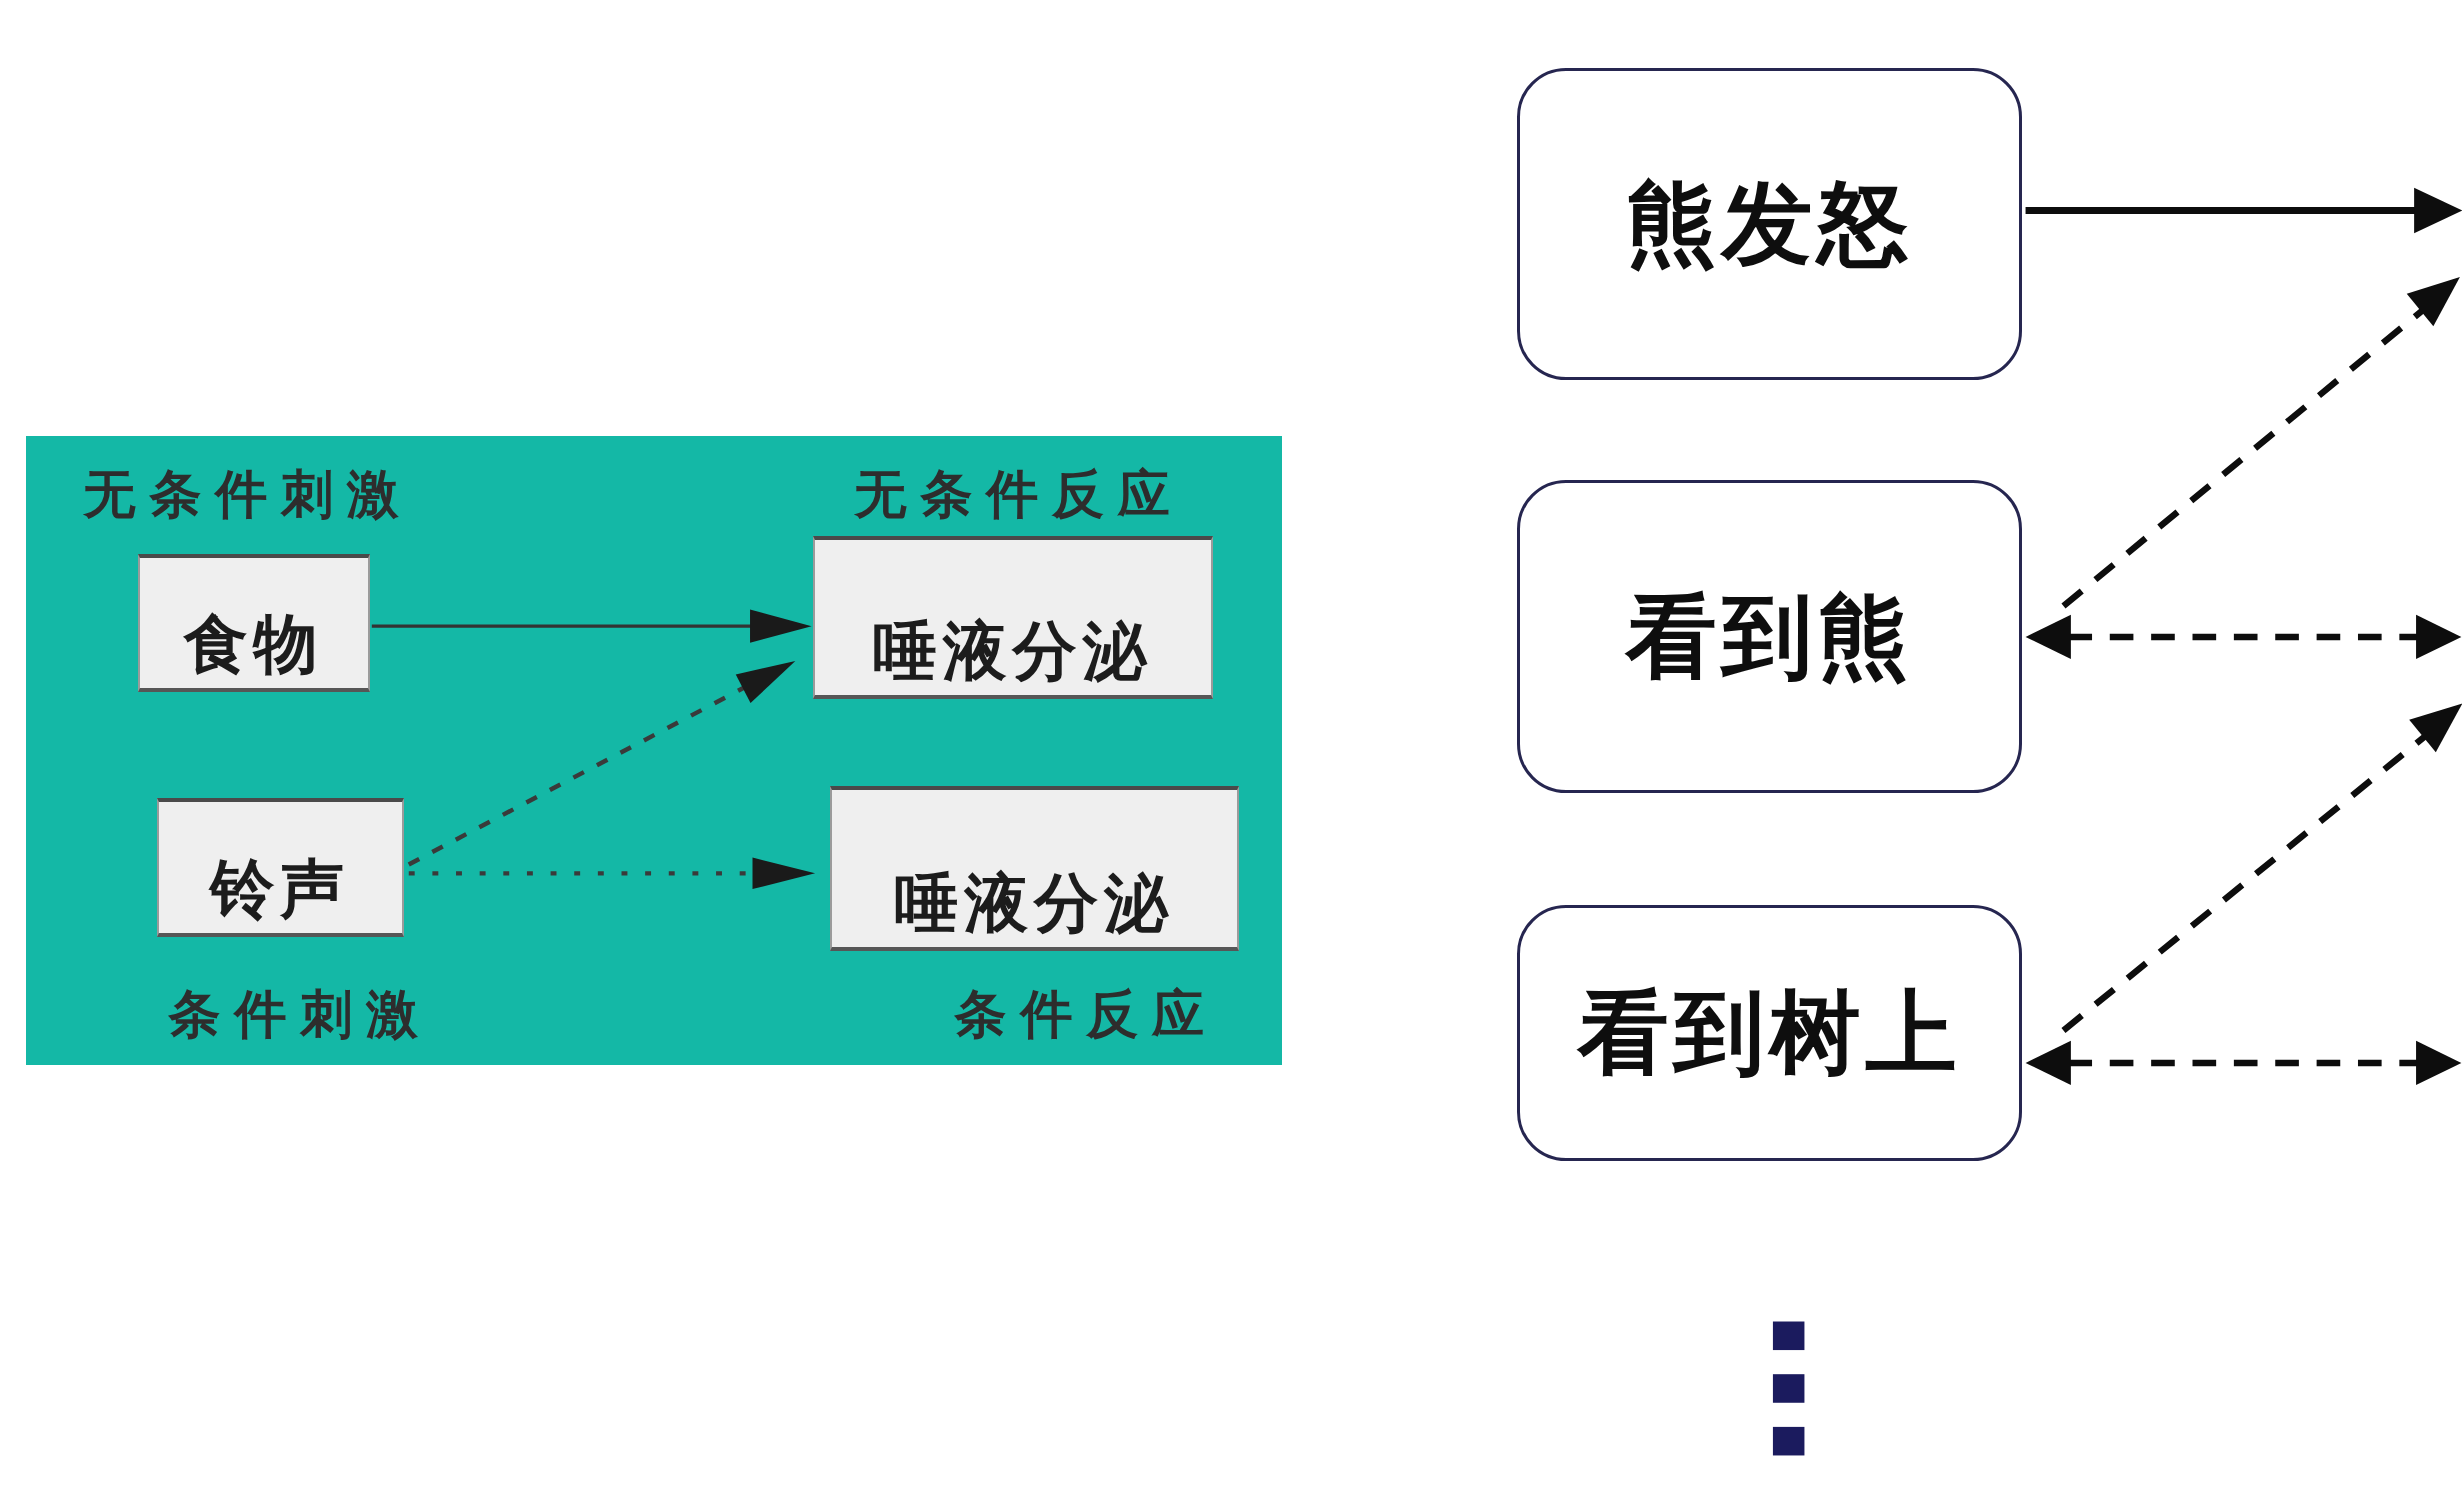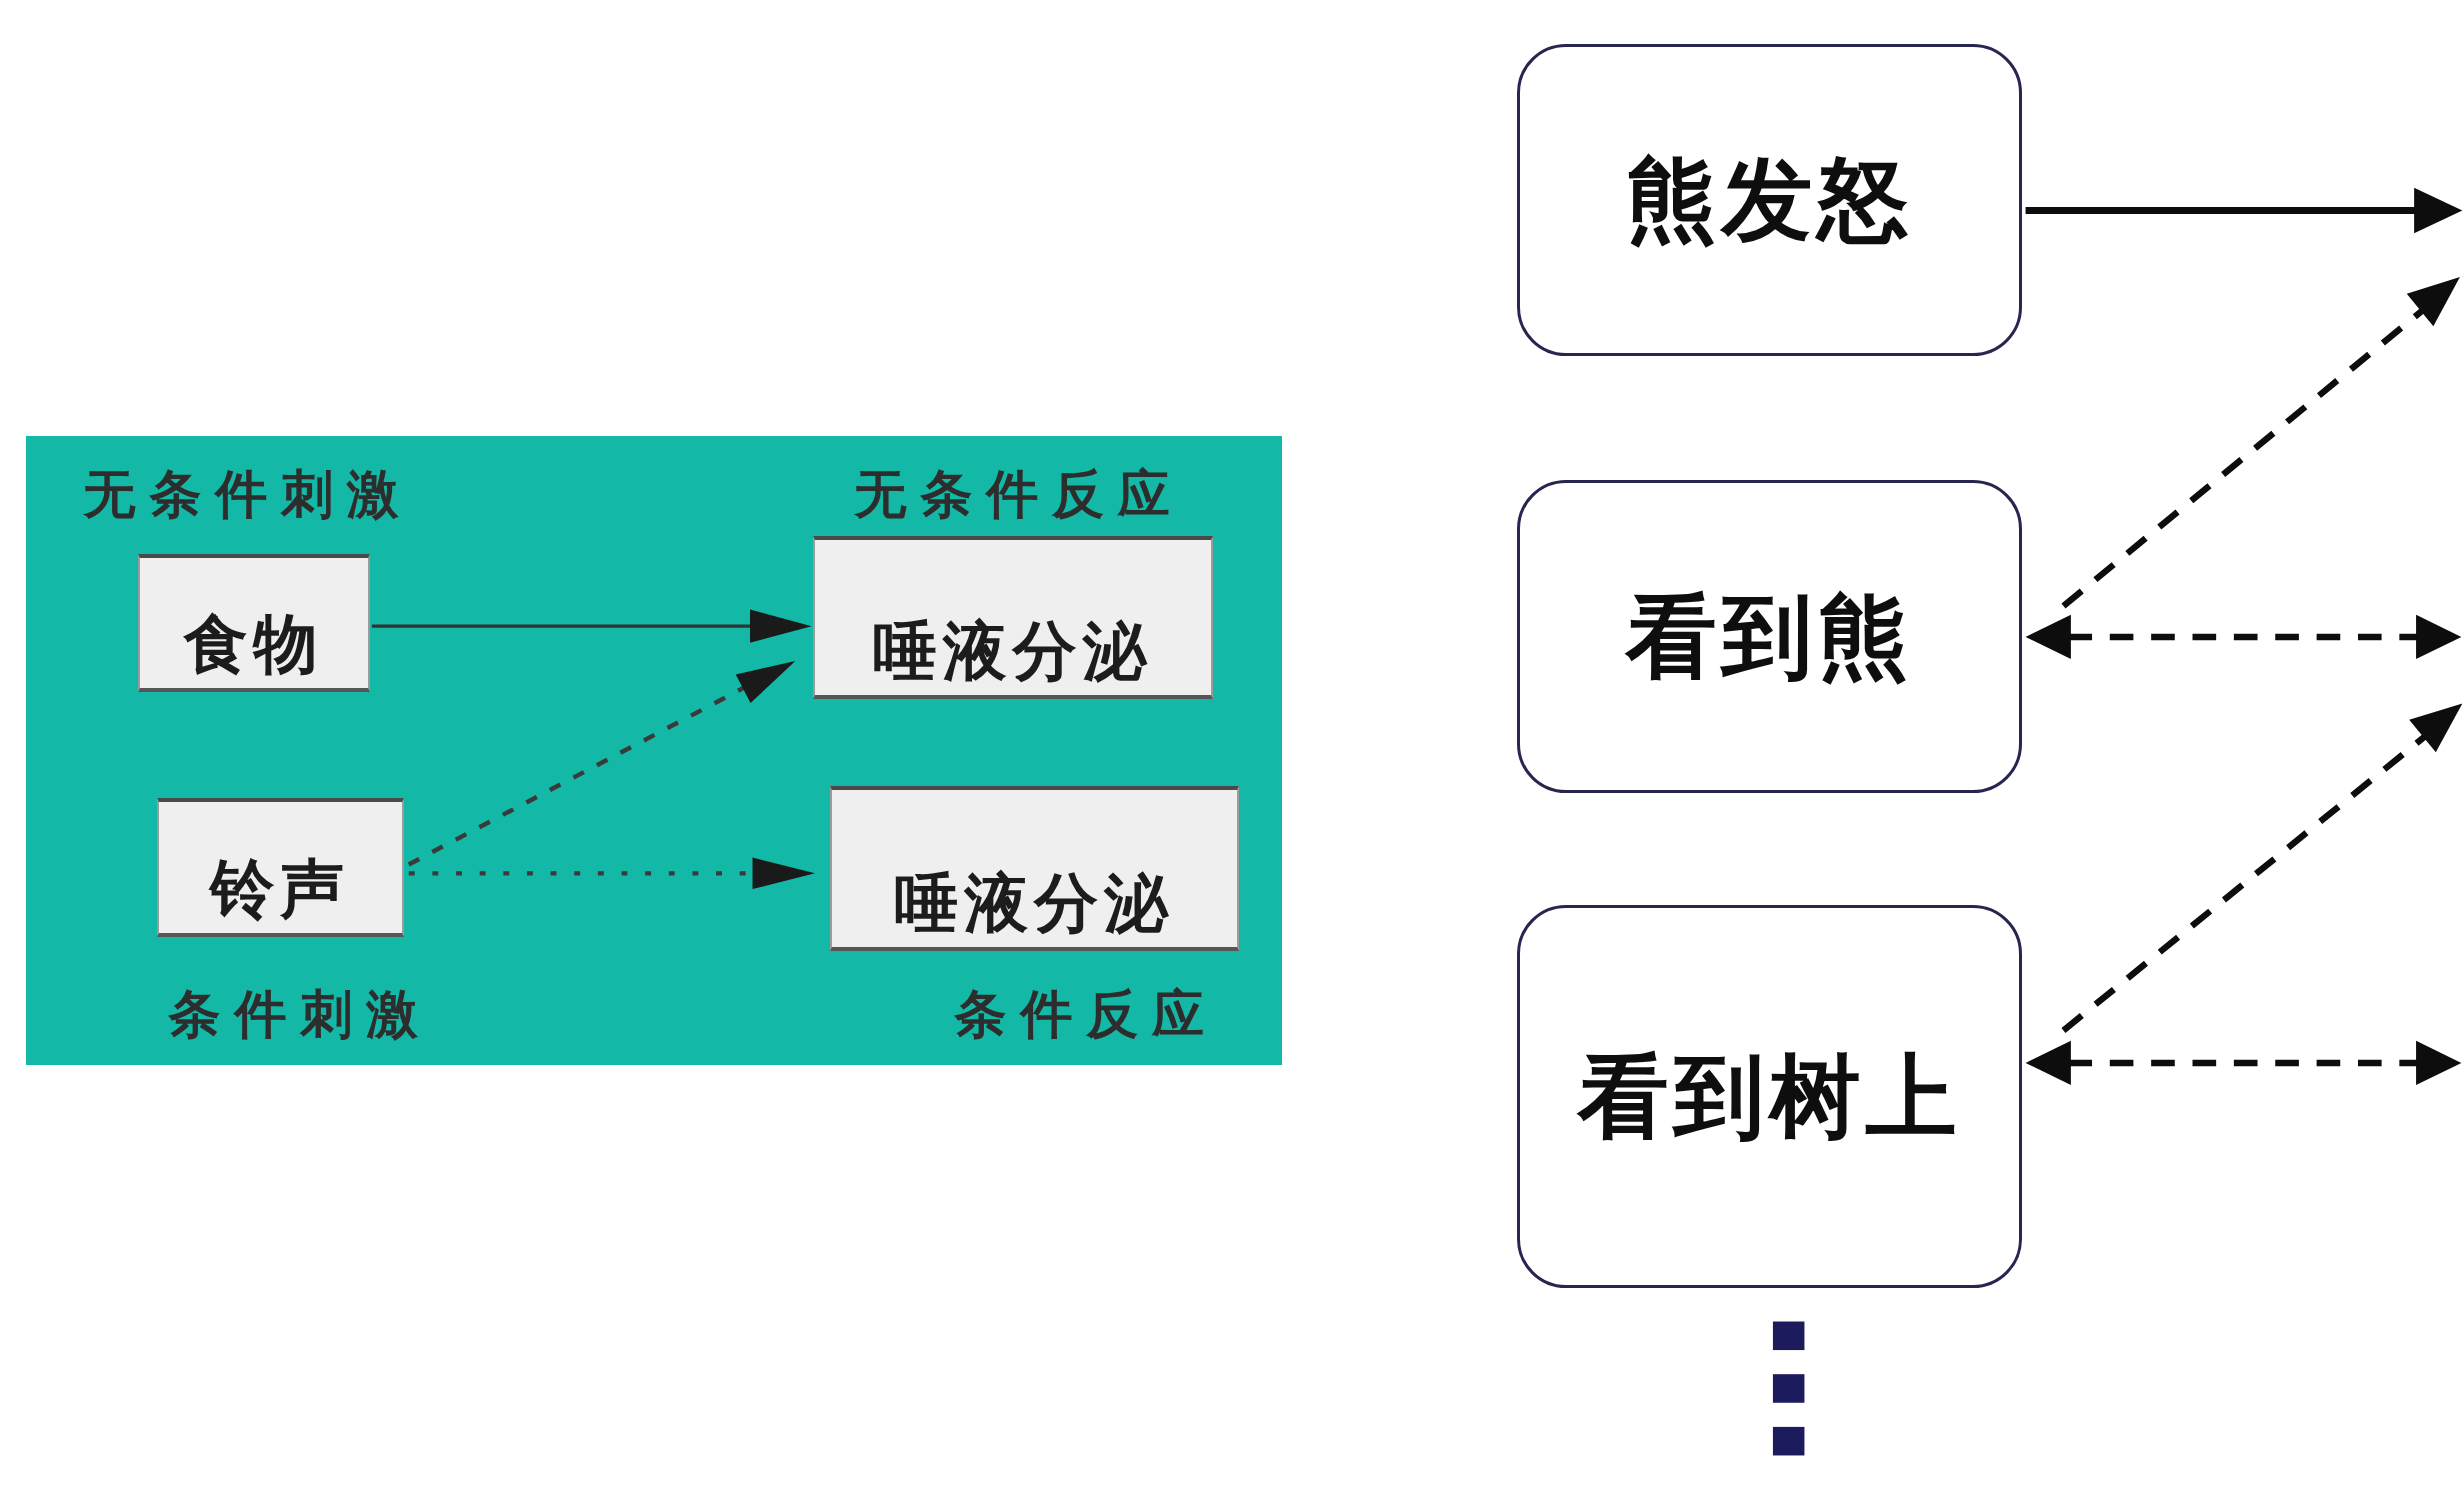--- a/index.html
+++ b/index.html
@@ -23,23 +23,23 @@
   .p-box.bell    {left:131px; top:362px; width:247px; height:139px;}
   .p-box.saliva2 {left:804px;top:350px; width:409px; height:165px;}
 
   
   .node{position:absolute;background:#ffffff;box-sizing:border-box;
         border-radius:49px;display:flex;flex-direction:column;
         justify-content:center;align-items:center;
         font-size:91px;font-weight:700;color:#0e0e0e;letter-spacing:4.9px;
         line-height:1.12;}
   .node.dark{border:3.9px solid #262650;}
-  .n-bear  {left:1517px;top:44px; width:505px;height:312px;}
+  .n-bear  {left:1517px;top:68px; width:505px;height:312px;}
   .n-see   {left:1517px;top:480px; width:505px;height:313px;}
-  .n-claw  {left:1517px;top:905px;width:505px;height:383px;}
+  .n-claw  {left:1517px;top:905px;width:505px;height:256px;}
 
   svg.overlay{position:absolute;left:0;top:0;width:3306px;height:1498px;
               pointer-events:none;}
 </style>
 </head>
 <body>
 
 <div class="stage">
 
   <section class="panel">

